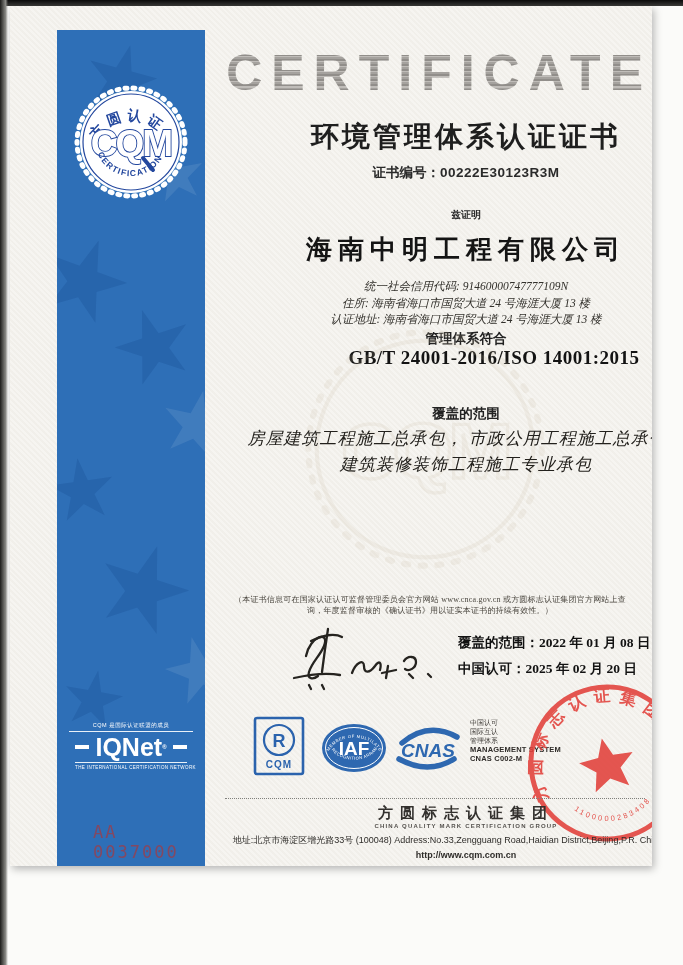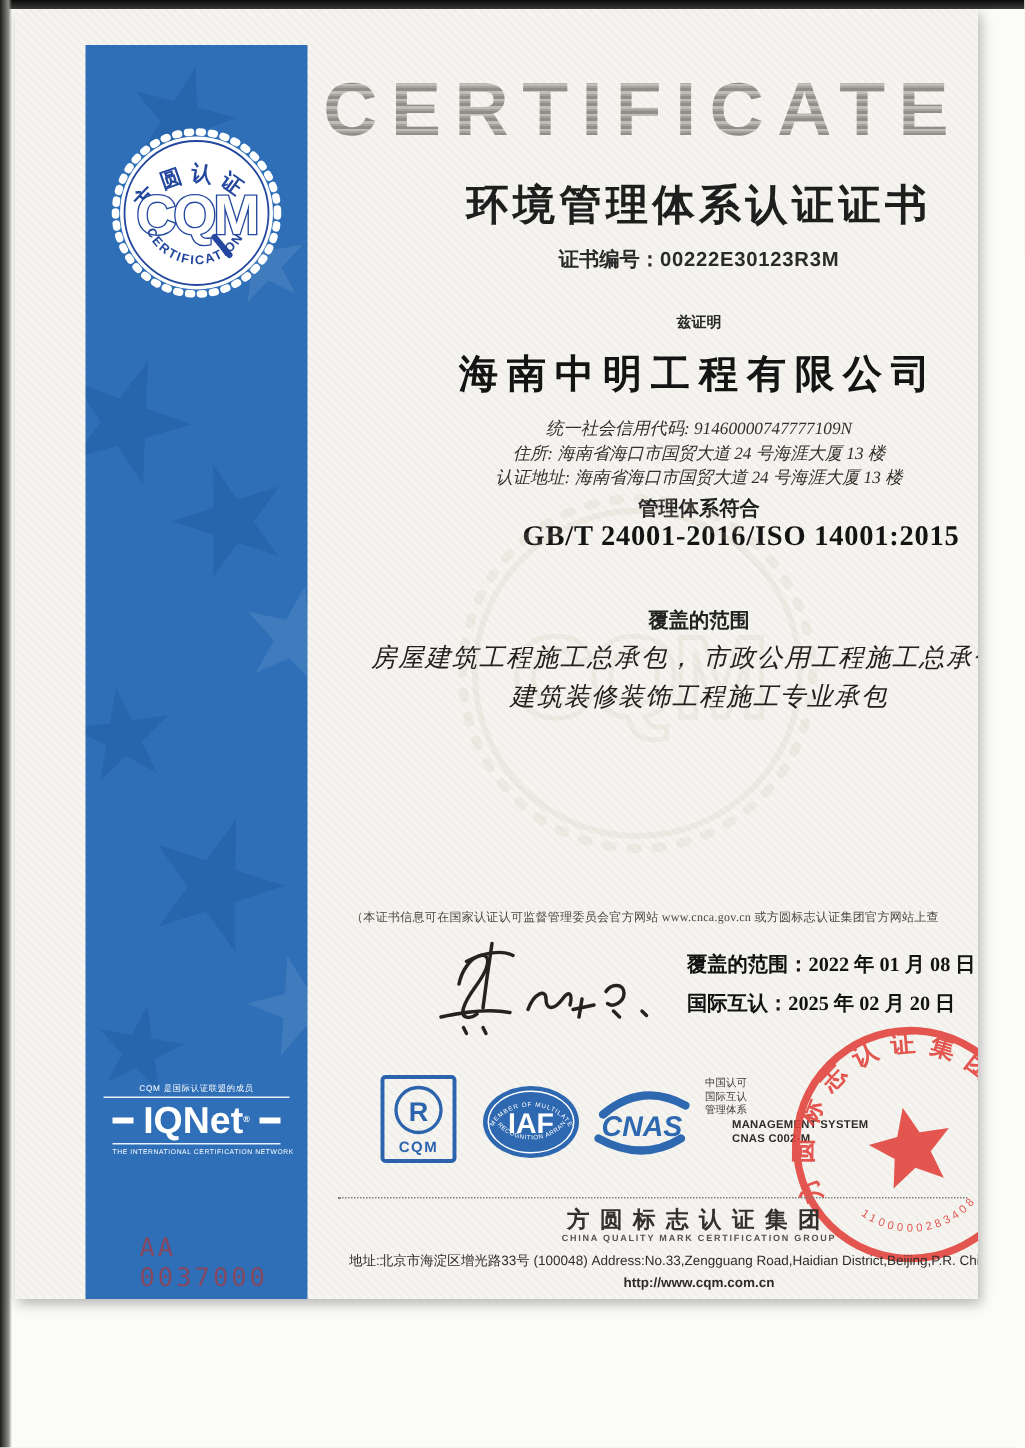--- a/index.html
+++ b/index.html
@@ -31,21 +31,21 @@
     border-bottom:1px solid rgba(255,255,255,0.9);padding-bottom:2px;margin:0 4px;}
   .iqnet-mainrow{display:flex;align-items:center;justify-content:center;gap:6px;margin-top:2px;}
   .iqnet-dash{width:14px;height:4px;background:#fff;}
   .iqnet-main{font-size:25px;font-weight:bold;letter-spacing:0px;line-height:26px;}
   .iqnet-reg{font-size:6px;vertical-align:top;}
   .iqnet-bottom{font-size:4.5px;letter-spacing:0.4px;white-space:nowrap;
     border-top:1px solid rgba(255,255,255,0.9);padding-top:2px;margin:2px 10px 0 10px;}
   .serial{position:absolute;left:36px;top:792px;font-size:17px;color:#8e4458;
     letter-spacing:2px;opacity:0.9;font-family:"DejaVu Sans Mono",monospace;}
   
-  .cert-watermark{position:absolute;left:195px;top:38px;width:447px;text-align:center;
+  .cert-watermark{position:absolute;left:195px;top:38px;width:447px;text-align:right;
     font-size:50px;font-weight:700;letter-spacing:9px;white-space:nowrap;
     color:rgba(150,147,142,0.35);
     background:repeating-linear-gradient(180deg,#8f8c88 0 2px,#d8d5d0 2px 3.5px,#aeaba6 3.5px 5px);
     -webkit-background-clip:text;background-clip:text;}
   .centered{position:absolute;left:195px;width:522px;text-align:center;}
   .cert-title{top:112px;font-size:28px;font-weight:700;letter-spacing:3px;color:#1e1e1e;}
   .cert-number{top:158px;font-size:13.5px;color:#2a2a2a;font-family:"Liberation Serif",serif;font-weight:700;}
   .cert-number .num{font-family:"Liberation Sans",sans-serif;font-weight:600;letter-spacing:0.5px;}
   .certify{top:202px;font-size:10px;font-weight:700;color:#2a2a2a;font-family:"Liberation Serif",serif;}
   .company{top:226px;font-size:26px;font-weight:600;letter-spacing:6px;color:#141414;
@@ -56,30 +56,30 @@
   .standard{top:341px;font-size:19px;font-weight:700;letter-spacing:0.5px;color:#131313;
     font-family:"Liberation Serif",serif;padding-left:28px;}
   .scope-label{top:399px;font-size:13.5px;font-weight:700;color:#222;font-family:Liberation Serif, serif;}
   .scope1{top:421px;font-size:17px;letter-spacing:1px;color:#23211d;
     font-family:"Liberation Serif",serif;font-style:italic;}
   .scope2{top:447px;font-size:17px;letter-spacing:1px;color:#23211d;
     font-family:"Liberation Serif",serif;font-style:italic;}
   .watermark-cqm{position:absolute;left:290px;top:318px;width:250px;height:250px;opacity:0.16;}
   .disclaimer{position:absolute;left:208px;top:588px;width:424px;text-align:center;
     font-size:8px;line-height:11px;color:#4a463f;letter-spacing:0.2px;
-    font-family:"Liberation Serif",serif;margin-top:12px;}
+    font-family:"Liberation Serif",serif;}
   .signature-svg{position:absolute;left:266px;top:616px;width:172px;height:82px;}
   .dates{position:absolute;left:448px;top:624px;font-size:13.5px;font-weight:700;
     color:#121212;line-height:26px;font-family:"Liberation Serif",serif;white-space:nowrap;}
   
   .rcqm{position:absolute;left:243px;top:710px;width:52px;height:60px;}
   .iaf{position:absolute;left:310px;top:716px;width:68px;height:52px;}
   .cnas{position:absolute;left:386px;top:718px;width:64px;height:48px;}
   .cnas-info{position:absolute;left:460px;top:712px;font-size:7px;line-height:9px;color:#3f3c38;}
-  .cnas-info .en{font-size:7.5px;font-weight:700;color:#2e2b28;letter-spacing:0.2px;margin-left:18px;}
+  .cnas-info .en{font-size:7.5px;font-weight:700;color:#2e2b28;letter-spacing:0.2px;}
   .stamp{position:absolute;left:512px;top:672px;width:170px;height:170px;
     transform:rotate(-12deg);opacity:0.88;}
   
   .footer-sep{position:absolute;left:215px;top:792px;width:420px;border-top:1.5px dotted #80807c;}
   .footer-cn{top:798px;font-size:15px;font-weight:700;letter-spacing:7px;color:#33312e;
     font-family:"Liberation Serif",serif;}
   .footer-en{top:817px;font-size:6px;font-weight:700;letter-spacing:1.2px;color:#55524e;}
   .footer-addr{top:828px;font-size:9px;color:#2f2d2a;white-space:nowrap;}
   .footer-web{top:844px;font-size:9px;font-weight:600;color:#2f2d2a;}
 </style>
@@ -155,20 +155,21 @@
     <circle cx="60" cy="60" r="56" fill="none" stroke="#c9bda2" stroke-width="3" stroke-dasharray="2 6" stroke-linecap="round"></circle>
     <text x="60" y="74" text-anchor="middle" font-size="37" font-weight="800" fill="none" stroke="#c9bda2" stroke-width="1.6" letter-spacing="-2" font-family="Liberation Sans, sans-serif">CQM</text>
   </svg>
 
   <div class="centered scope-label">覆盖的范围</div>
   <div class="centered scope1">房屋建筑工程施工总承包， 市政公用工程施工总承包，</div>
   <div class="centered scope2">建筑装修装饰工程施工专业承包</div>
 
   <div class="disclaimer">
     <div>（本证书信息可在国家认证认可监督管理委员会官方网站 www.cnca.gov.cn 或方圆标志认证集团官方网站上查</div>
+    <div>询，年度监督审核的《确认证书》用以证实本证书的持续有效性。）</div>
   </div>
 
   <svg class="signature-svg" viewBox="0 0 172 82">
     <g fill="none" stroke="#25231f" stroke-width="2.3" stroke-linecap="round">
       <path d="M30,34 C34,14 54,8 48,24 C44,34 36,40 33,50 C31,57 37,58 42,54"></path>
       <path d="M52,7 C50,20 48,34 46,50"></path>
       <path d="M35,19 C46,13 59,11 66,15"></path>
       <path d="M18,56 C40,51 54,51 64,53"></path>
       <path d="M33,63 l2,4"></path>
       <path d="M46,63 l2,4"></path>
@@ -179,21 +180,21 @@
       <path d="M133,52 l4,4"></path>
       <path d="M152,52 l3,3"></path>
     </g>
   </svg>
 
   <div class="dates">
     <div>
       <span>覆盖的范围：</span><span>2022 年 01 月 08 日</span>
     </div>
     <div>
-      <span>国际互认：</span><span>2025 年 02 月 20 日</span>
+      <span>中国认可：</span><span>2025 年 02 月 20 日</span>
     </div>
   </div>
 
   <svg class="rcqm" viewBox="0 0 52 60">
     <rect x="2" y="2" width="48" height="56" rx="2" fill="none" stroke="#2b63ad" stroke-width="2.6"></rect>
     <circle cx="26" cy="24" r="15" fill="none" stroke="#2b63ad" stroke-width="2.2"></circle>
     <text x="26" y="31" text-anchor="middle" font-size="18" font-weight="bold" fill="#2b63ad" font-family="Liberation Sans, sans-serif">R</text>
     <text x="26" y="52" text-anchor="middle" font-size="10" font-weight="bold" fill="#2b63ad" letter-spacing="1" font-family="Liberation Sans, sans-serif">CQM</text>
   </svg>
 

